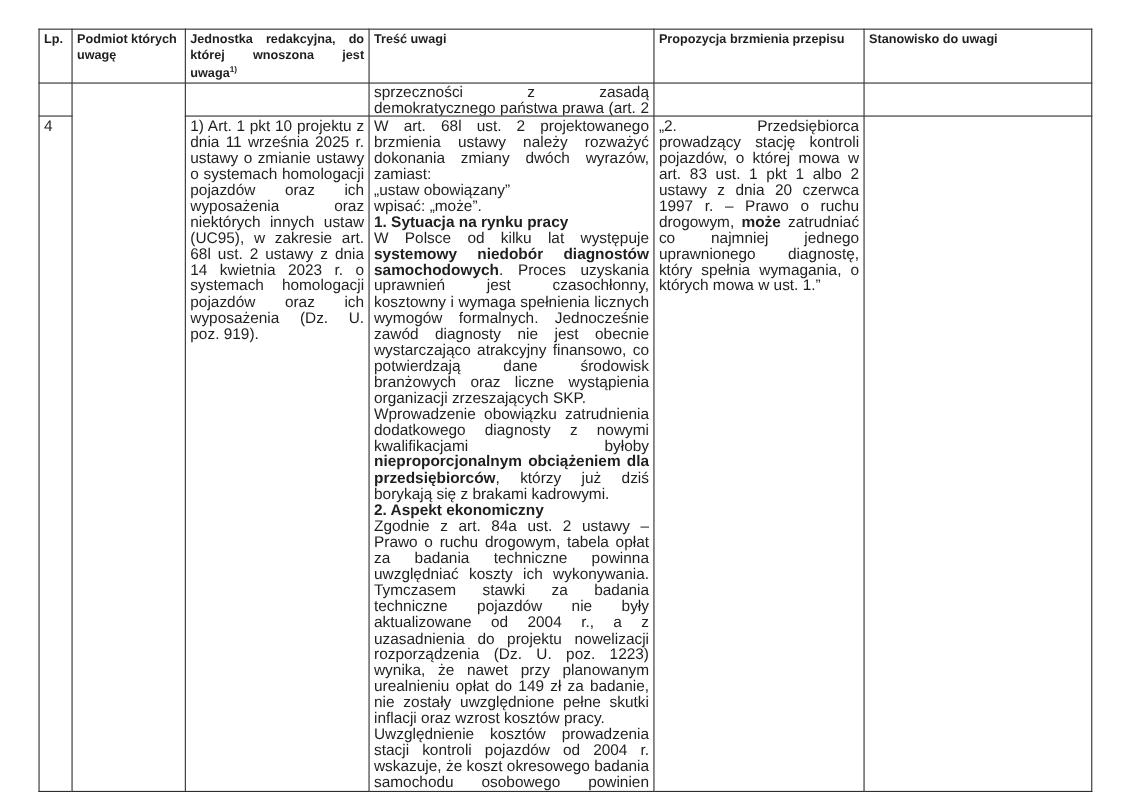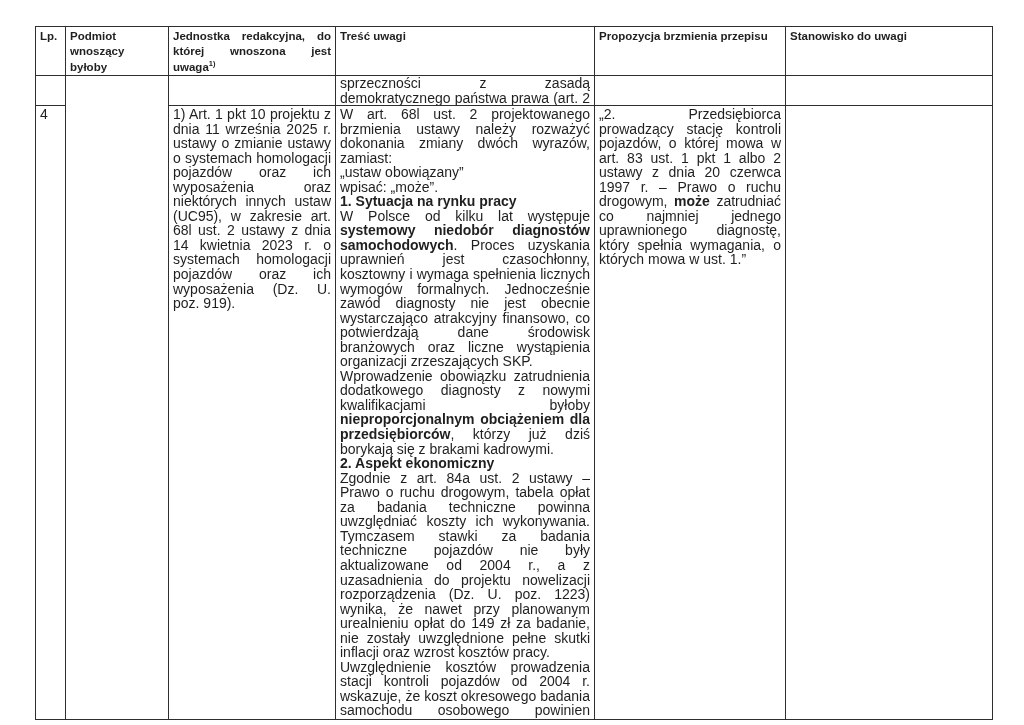--- a/index.html
+++ b/index.html
@@ -51,21 +51,21 @@
       <col style="width:103px">
       <col style="width:167px">
       <col style="width:259px">
       <col style="width:191px">
       <col style="width:207px">
     </colgroup>
 
     <tbody>
         <tr class="header-row">
       <th>Lp.</th>
-      <th>Podmiot wnoszący byłoby</th>
+      <th>Podmiot których uwagę</th>
       <th>
         <div class="rich">
               <div class="para"><span>Jednostka redakcyjna, do której wnoszona jest uwaga</span><sup>1)</sup></div>
             </div>
       </th>
       <th>Treść uwagi</th>
       <th>Propozycja brzmienia przepisu</th>
       <th>Stanowisko do uwagi</th>
     </tr>
 

